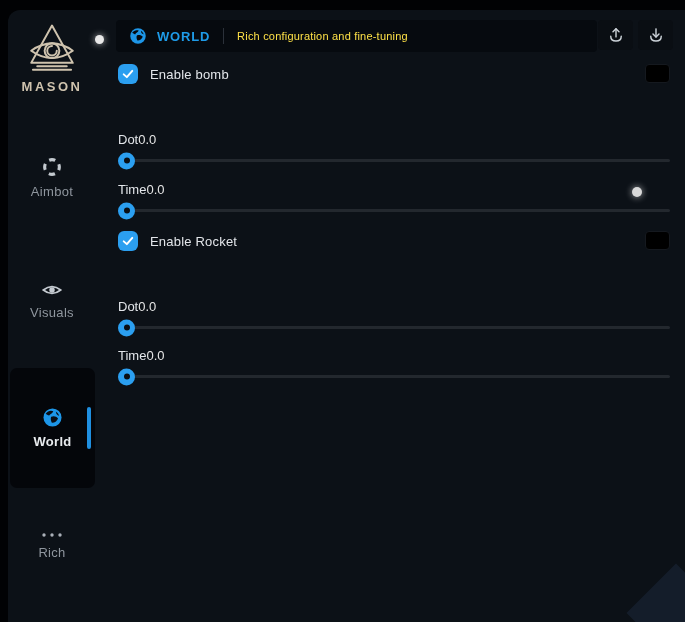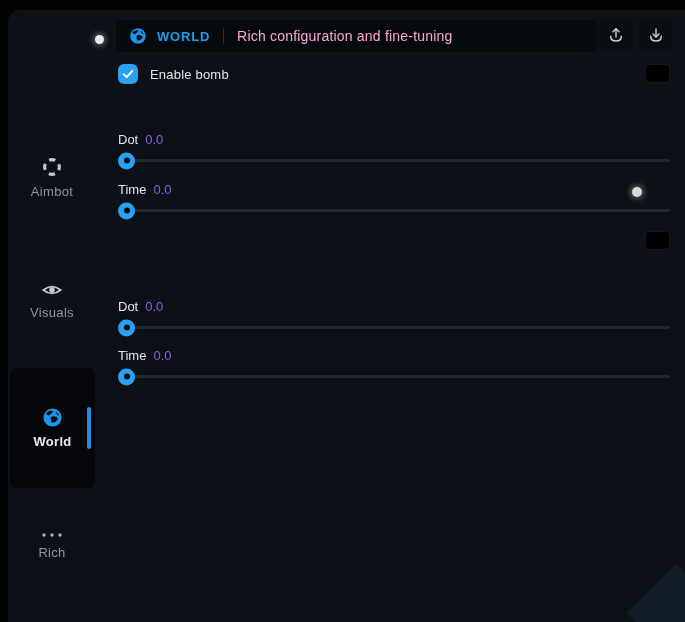--- a/index.html
+++ b/index.html
@@ -31,39 +31,39 @@
   .nav-item.active .nav-label { color:#e8ebee; font-weight:bold; }
   .active-bar { position:absolute; right:4px; top:39px; width:4px; height:42px;
                 border-radius:2px; background:#1f8fe0; }
 
   
   .header-bar { position:absolute; left:108px; top:10px; width:481px; height:32px;
                 background:#060a0f; border-radius:4px; display:flex; align-items:center;
                 padding:0 13px; gap:10px; }
   .header-title { font-size:13px; font-weight:bold; letter-spacing:.8px; color:#1e9be8; }
   .header-divider { width:1px; height:16px; background:#2b313a; margin:0 3px; }
-  .header-subtitle { font-size:14px; color:#f9a8d4; letter-spacing:.2px; }
+  .header-subtitle { font-size:11px; color:#fde047; letter-spacing:.2px; }
 
   .icon-btn { position:absolute; top:10px; width:35px; height:30px; background:#0a0e13;
               border-radius:4px; display:flex; align-items:center; justify-content:center;
               cursor:pointer; }
 
   
   .cb-row { position:absolute; left:110px; display:flex; align-items:center; gap:12px;
             height:20px; cursor:pointer;text-align:right; }
   .checkbox { width:20px; height:20px; border-radius:6px; background:#2b9ff0;
               display:flex; align-items:center; justify-content:center; flex:0 0 auto; }
   .cb-label { font-size:13px; color:#e3e6ea; letter-spacing:.2px; }
 
   .swatch { position:absolute; left:637px; width:25px; height:19px; background:#000;
             border:1px solid #15191f; border-radius:4px; cursor:pointer; }
 
   .slider-block { position:absolute; left:110px; width:552px; }
   .slider-labels { font-size:13px; color:#e3e6ea; height:18px; }
-  .slider-val { color:#8b5cf6; margin-left:7px; }
+  .slider-val { color:#e5e5e5; }
   .slider-track { position:relative; margin-top:9px; margin-left:2px; height:3px;
                   background:#23282e; border-radius:2px; cursor:pointer; }
   .slider-handle { position:absolute; left:0%; top:50%; transform:translateY(-50%);
                    margin-left:-2px; width:17px; height:17px; border-radius:50%;
                    background:#2b9ff0; cursor:grab; }
   .slider-handle::after { content:""; position:absolute; left:50%; top:50%;
                           transform:translate(-50%,-50%); width:6px; height:6px;
                           border-radius:50%; background:#0a0e13; }
 
   .cursor-dot { position:absolute; border-radius:50%; background:#e9e9e9;
@@ -71,20 +71,31 @@
 </style>
 </head>
 <body>
 
 <div class="stage">
   <div class="panel">
     <div class="corner-deco"></div>
 
     <div class="sidebar">
 
+      <div class="logo">
+        <svg width="56" height="52" viewBox="0 0 64 60" fill="none" stroke="#cfc3ae" stroke-width="2.3" stroke-linecap="round" stroke-linejoin="round">
+          <path d="M32 3 L56 46 L8 46 Z"></path>
+          <path d="M8 32 Q32 15 56 32 Q32 49 8 32 Z"></path>
+          <circle cx="32" cy="32" r="8.5"></circle>
+          <path d="M32 26.5 a5.5 5.5 0 1 0 5.5 5.5"></path>
+          <path d="M15 50 L49 50"></path>
+          <path d="M10 54 L54 54"></path>
+        </svg>
+        <div class="brand">MASON</div>
+      </div>
 
       <div class="nav-item" style="top:271px">
         <svg width="22" height="18" viewBox="0 0 24 18" fill="none">
           <path d="M2.5 9 Q12 1.5 21.5 9 Q12 16.5 2.5 9 Z" stroke="#c3c9cf" stroke-width="1.8"></path>
           <circle cx="12" cy="9" r="3" fill="#c3c9cf"></circle>
         </svg>
         <div class="nav-label">Visuals</div>
       </div>
 
       <div class="nav-item" style="top:146px">
@@ -164,20 +175,28 @@
 
     <div class="slider-block" style="top:172px">
       <div class="slider-labels">
         <span>Time</span><span class="slider-val">0.0</span>
       </div>
       <div class="slider-track">
         <div class="slider-handle" style="left: 0%;"></div>
       </div>
     </div>
 
+    <div class="cb-row" style="top:221px">
+      <span class="checkbox">
+        <svg width="14" height="14" viewBox="0 0 18 18" fill="none" stroke="#fff" stroke-width="2.5" stroke-linecap="round" stroke-linejoin="round">
+            <polyline points="3.5,9.5 7.5,13 14.5,5"></polyline>
+          </svg>
+      </span>
+      <span class="cb-label">Enable Rocket</span>
+    </div>
     <div class="swatch" style="top: 221px; background: rgb(0, 0, 0);"></div>
 
 
     <div class="slider-block" style="top:289px">
       <div class="slider-labels">
         <span>Dot</span><span class="slider-val">0.0</span>
       </div>
       <div class="slider-track">
         <div class="slider-handle" style="left: 0%;"></div>
       </div>

